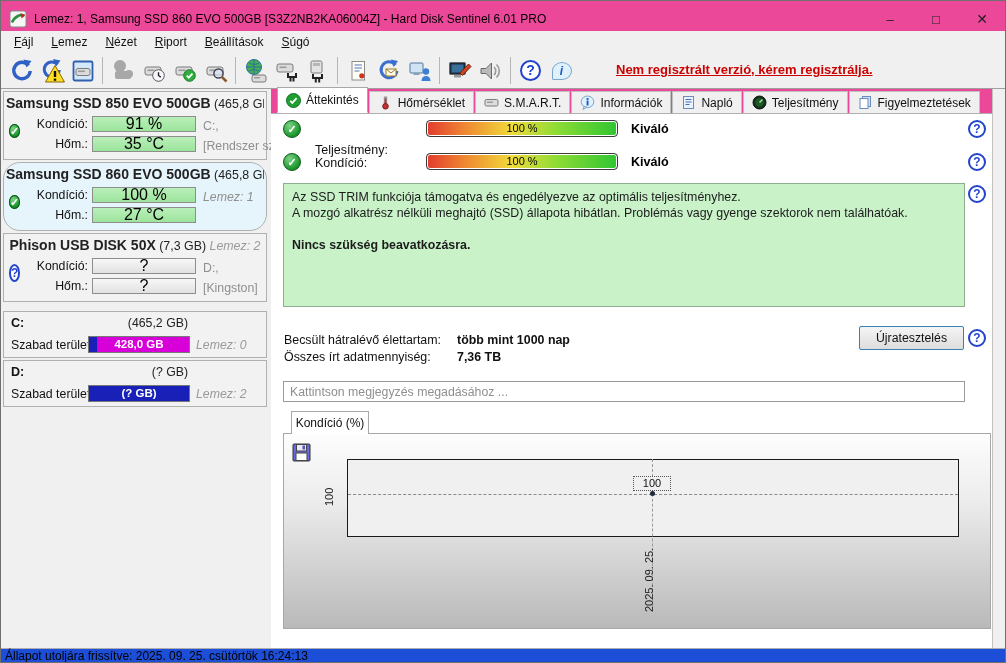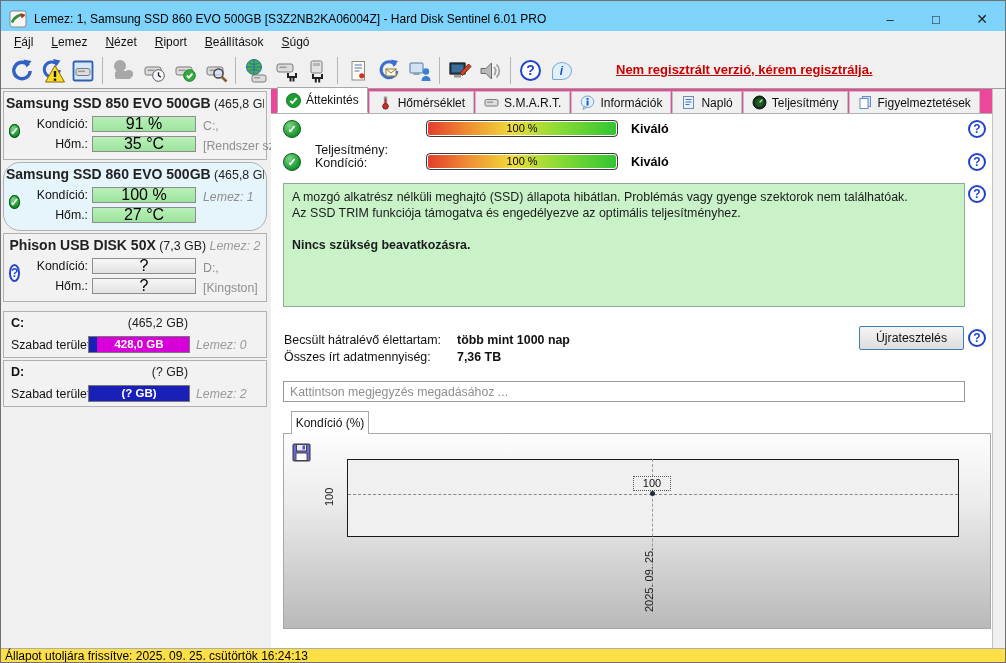--- a/index.html
+++ b/index.html
@@ -1,20 +1,20 @@
 <!DOCTYPE html>
 <html><head>
 <meta charset="utf-8">
 <style>
   html,body{margin:0;padding:0;background:#d8d8d8;}
   *{box-sizing:border-box;font-family:"Liberation Sans",sans-serif;}
   .app{position:relative;width:1006px;height:663px;background:#f0f0f0;border:1px solid #6f6f6f;overflow:hidden;}
 
   
-  .titlebar{position:absolute;left:0;top:0;width:100%;height:36px;background:#7dd3fc;display:flex;align-items:center;justify-content:space-between;}
+  .titlebar{position:absolute;left:0;top:0;width:100%;height:36px;background:#ec4899;display:flex;align-items:center;justify-content:space-between;}
   .titlebar .logo{margin:0 7px 0 8px;width:18px;height:18px;flex:0 0 auto;}
   .titlebar .title{font-size:12px;color:#000;white-space:nowrap;}
   .win-controls{margin-left:auto;display:flex;height:100%;}
   .winbtn{width:46px;height:100%;display:flex;align-items:center;justify-content:center;font-size:13px;color:#222;}
   .winbtn.close{font-size:14px;}
 
   
   .menubar{position:absolute;left:0;top:30px;width:100%;height:22px;background:#f0f0f0;display:flex;align-items:center;padding-left:4px;}
   .mitem{display:inline-block;padding:3px 9px;font-size:12px;color:#111;}
   .mitem::first-letter{text-decoration:underline;}
@@ -85,21 +85,21 @@
   .plot{position:absolute;left:63px;top:25px;width:612px;height:78px;background:#f0f0f0;border:1px solid #1a1a1a;}
   .hdash{position:absolute;left:0;right:0;top:34px;border-top:1px dashed #8a8a8a;}
   .vdash{position:absolute;left:368px;top:25px;height:147px;border-left:1px dashed #999;}
   .dot{position:absolute;left:366px;top:57px;width:5px;height:5px;border-radius:50%;background:#222a3a;}
   .plabel{position:absolute;left:349px;top:42px;width:38px;height:15px;background:#f0f0f0;border:1px dotted #555;text-align:center;font-size:11px;line-height:13px;color:#111;}
   .vtext{writing-mode:vertical-rl;transform:rotate(180deg);font-size:11px;color:#222;white-space:nowrap;}
   .ytick{position:absolute;left:39px;top:46px;height:26px;}
   .xtick{position:absolute;left:359px;top:104px;height:74px;}
 
   
-  .statusbar{position:absolute;left:0;top:647px;width:100%;height:16px;background:#fde047;border-top:1px solid #adadad;font-size:12px;color:#000;padding-left:4px;line-height:15px;}
+  .statusbar{position:absolute;left:0;top:647px;width:100%;height:16px;background:#1d4ed8;border-top:1px solid #adadad;font-size:12px;color:#000;padding-left:4px;line-height:15px;}
 </style>
 </head>
 <body>
 
 <div class="app">
 
   <div class="titlebar">
     <span class="logo">
       <svg width="18" height="18" viewBox="0 0 18 18">
           <rect x="1" y="1" width="16" height="16" rx="2" fill="#f6f6f6" stroke="#888"></rect>
@@ -366,22 +366,22 @@
     <span class="rating" style="top:33px;">Kiváló</span>
     <span class="help-col ring help-ring" style="top:31px;">?</span>
 
     <span class="okball big" style="top:64px;">✓</span>
     <span class="mlabel" style="top:67px;">Kondíció:</span>
     <div class="gbar" style="top:64px;">100 %</div>
     <span class="rating" style="top:66px;">Kiváló</span>
     <span class="help-col ring help-ring" style="top:64px;">?</span>
 
     <div class="statusbox">
+      <div>Az SSD TRIM funkciója támogatva és engedélyezve az optimális teljesítményhez.</div>
       <div>A mozgó alkatrész nélküli meghajtó (SSD) állapota hibátlan. Problémás vagy gyenge szektorok nem találhatóak.</div>
-      <div>Az SSD TRIM funkciója támogatva és engedélyezve az optimális teljesítményhez.</div>
       <div class="boldline">Nincs szükség beavatkozásra.</div>
     </div>
     <span class="help-col ring help-ring" style="top:96px;">?</span>
 
     <div class="srow" style="top:244px;"><span class="slabel">Becsült hátralévő élettartam:</span><span class="sval">több mint 1000 nap</span></div>
     <div class="srow" style="top:261px;"><span class="slabel">Összes írt adatmennyiség:</span><span class="sval">7,36 TB</span></div>
 
     <div class="retest">Újratesztelés</div>
     <span class="help-col ring help-ring" style="top:240px;">?</span>
 

